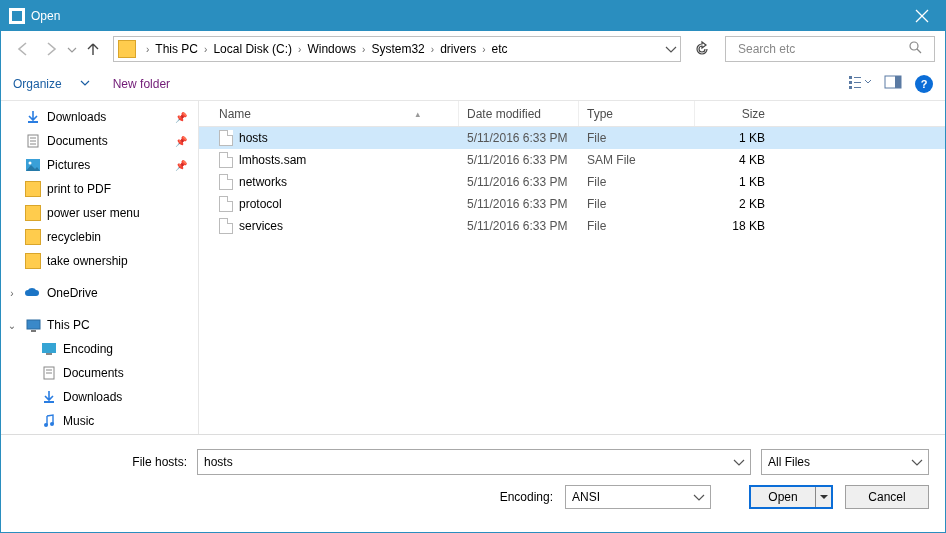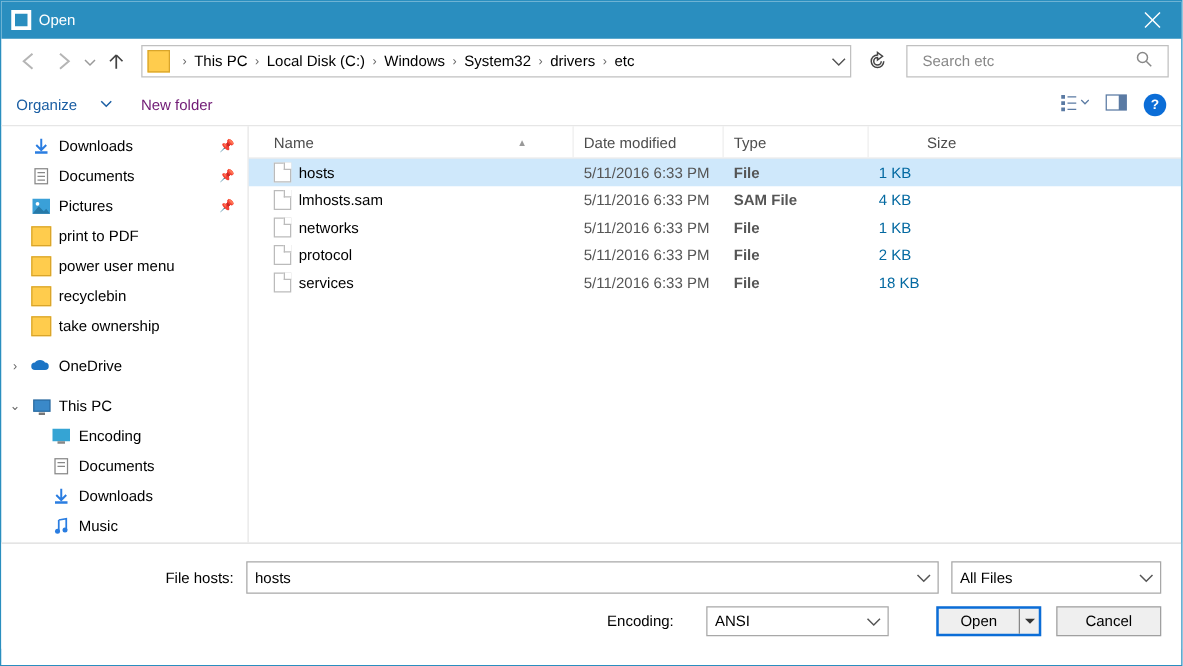--- a/index.html
+++ b/index.html
@@ -57,35 +57,35 @@
   .col.type { width:116px; }
   .col.size { width:90px; justify-content:flex-end; padding-right:20px; border-right:none; }
   .col .sort { margin-left:auto; margin-right:30px; color:#999; font-size:9px; }
 
   .rows { flex:1; }
   .row { height:22px; display:flex; align-items:center; }
   .row.selected { background:#cfe8fb; }
   .cell { padding:0 8px; }
   .cell.name { width:260px; display:flex; align-items:center; gap:6px; padding-left:20px; }
   .cell.date { width:120px; color:#555; }
-  .cell.type { width:116px; color:#555;font-weight:bold; }
-  .cell.size { width:90px; text-align:left; padding-right:20px; color:#0369a1; }
+  .cell.type { width:116px; color:#555; }
+  .cell.size { width:90px; text-align:right; padding-right:20px; color:#000000; }
   .file-ico { width:14px; height:16px; background:#fff; border:1px solid #bbb; position:relative; }
   .file-ico::after{ content:""; position:absolute; top:-1px; right:-1px; width:5px; height:5px; background:#fff; border-left:1px solid #bbb; border-bottom:1px solid #bbb; }
 
   
   .bottom { border-top:1px solid #dcdcdc; padding:14px 16px 10px 16px; background:#fff; }
   .brow { display:flex; align-items:center; margin-bottom:10px; }
   .brow .lbl { width:180px; text-align:right; padding-right:10px; }
   .brow .txt { flex:1; height:26px; border:1px solid #a8a8a8; display:flex; align-items:center; padding:0 6px; margin-right:10px; }
   .brow .txt .dd2 { margin-left:auto; color:#555; }
   .brow .combo { width:168px; height:26px; border:1px solid #a8a8a8; display:flex; align-items:center; padding:0 6px; }
   .brow .combo .dd2 { margin-left:auto; color:#555; }
   .brow2 { display:flex; align-items:center; justify-content:flex-end; gap:12px; }
-  .brow2 .enc-lbl { margin-right:14px; }
+  .brow2 .enc-lbl { margin-right:0; }
   .brow2 .enc { width:146px; height:24px; border:1px solid #a8a8a8; display:flex; align-items:center; padding:0 6px; margin-right:26px;}
   .brow2 .enc .dd2 { margin-left:auto; color:#555; }
   .btn { width:84px; height:24px; border:1px solid #a0a0a0; background:#efefef; display:flex; align-items:center; justify-content:center; }
   .btn.open { border:2px solid #0b6dd7; display:flex; }
   .btn.open .split { width:16px; border-left:1px solid #888; height:100%; display:flex; align-items:center; justify-content:center; }
   .btn.open .main-lbl { flex:1; text-align:center; }
 
   svg { overflow:visible; }
 </style>
 </head>

